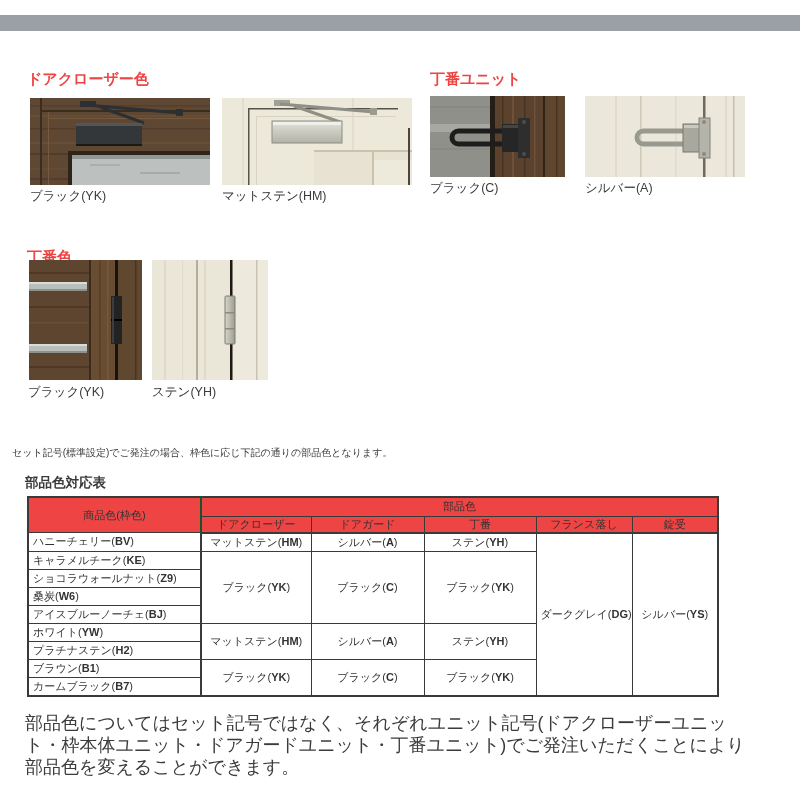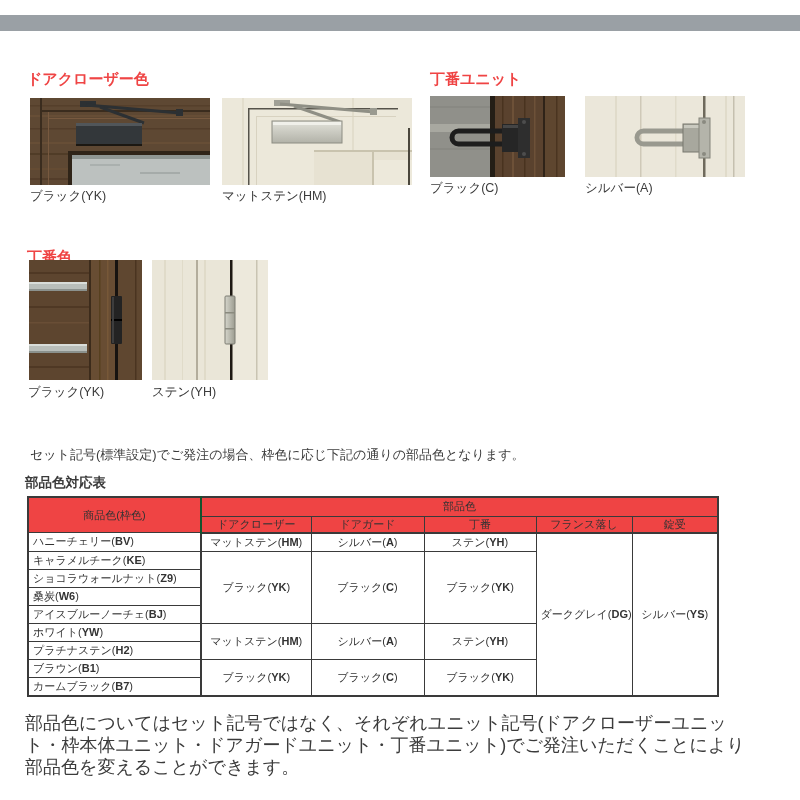--- a/index.html
+++ b/index.html
@@ -4,21 +4,21 @@
 <style>
   html,body{margin:0;padding:0;background:#fff;}
   #page{position:relative;width:800px;height:800px;background:#fff;overflow:hidden;
         font-family:"Liberation Sans","DejaVu Sans",sans-serif;color:#3b3b3b;}
   .abs{position:absolute;}
   #topbar{left:0;top:15px;width:800px;height:16px;background:#9aa0a5;}
   #pagetitle{left:27px;top:47px;font-size:15px;font-weight:bold;color:#17355e;letter-spacing:.5px;}
   .sec-h{font-size:15px;font-weight:bold;color:#ef4444;text-align:right;}
   .photo{display:block;}
   .cap{font-size:12.5px;color:#3b3b3b;}
-  #note{left:30px;top:446px;font-size:13px;}
+  #note{left:12px;top:446px;font-size:10px;}
   #tbl-title{left:25px;top:474px;font-size:13.5px;font-weight:bold;}
   table{border-collapse:collapse;table-layout:fixed;}
   #parts-table{left:27px;top:496px;}
   #parts-table table{width:690px;border:2px solid #3a3a3a;font-size:11px;color:#333;}
   #parts-table th,#parts-table td{border:1px solid #3a3a3a;padding:0 4px;overflow:hidden;white-space:nowrap;}
   #parts-table thead th{background:#ef4444;font-weight:normal;}
   #parts-table .grp{height:19px;}
   #parts-table .sub{height:14px;}
   #parts-table .corner{border-right:2px solid #14532d;}
   #parts-table thead tr.sub th{border-bottom:2px solid #3a3a3a;}

